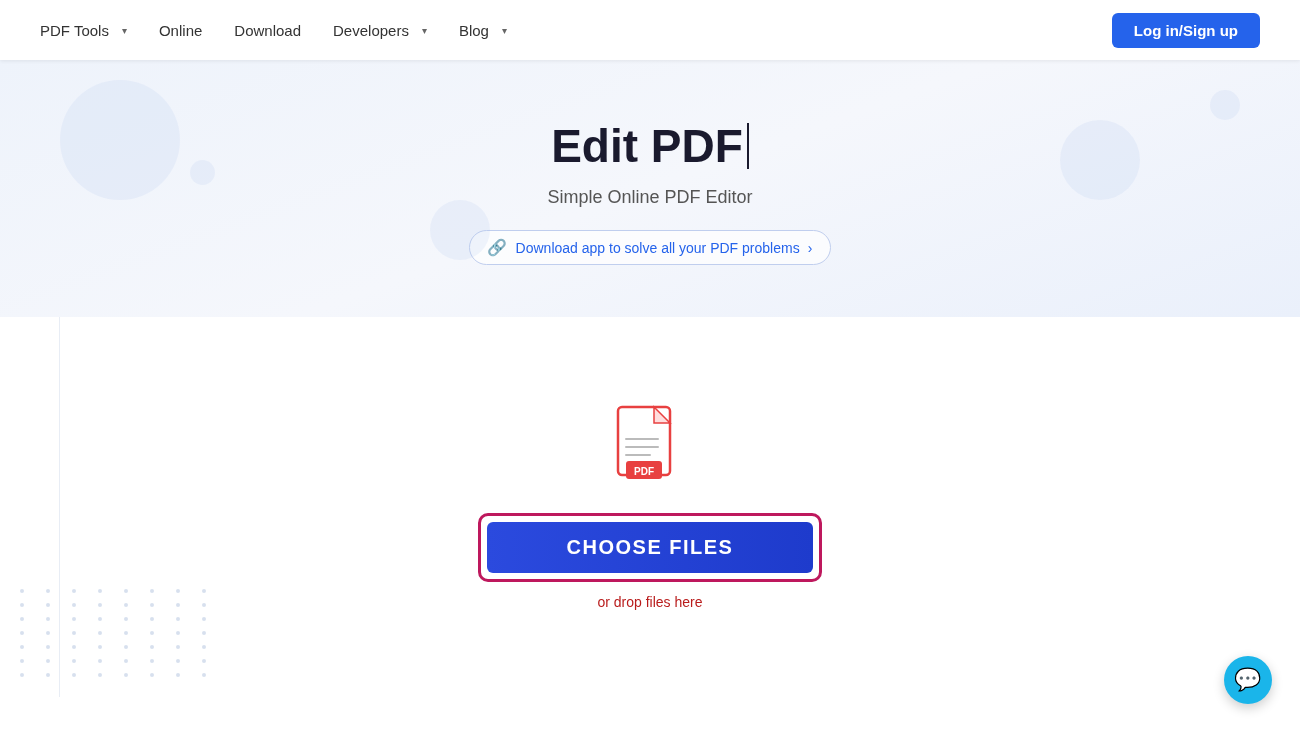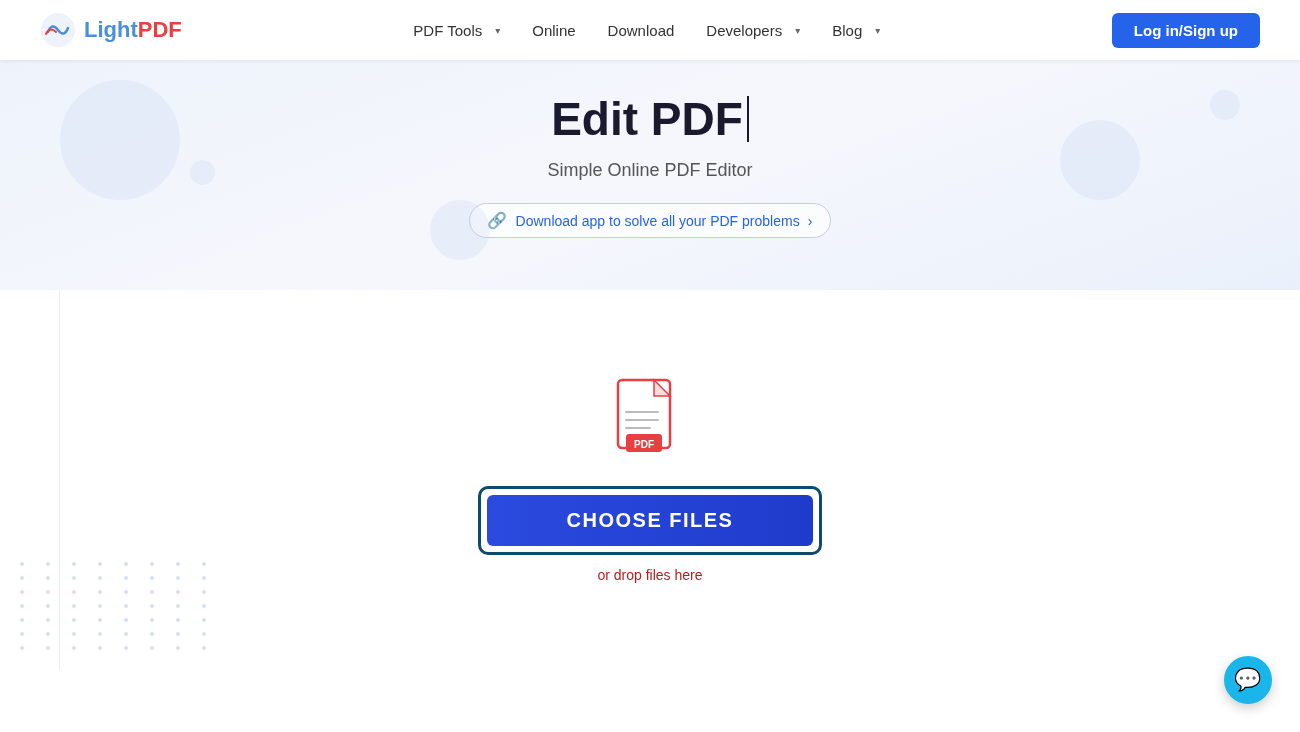--- a/index.html
+++ b/index.html
@@ -24,21 +24,21 @@
     }
     .nav-cta {
       background: #2563eb; color: #fff; border: none; border-radius: 6px;
       padding: 9px 22px; font-size: 15px; font-weight: 600; cursor: pointer;
     }
     .chevron { font-size: 10px; color: #666; }
 
     
     .hero {
       background: linear-gradient(160deg, #eef3fb 0%, #f5f7fc 50%, #eaf0fb 100%);
-      text-align: center; padding: 32px 20px 52px;
+      text-align: center; padding: 59px 20px 52px;
       position: relative; overflow: hidden;
     }
     .hero-title {
       font-size: 46px; font-weight: 700; color: #1a1a2e;
       display: flex; align-items: center; justify-content: center; gap: 2px;
       margin-bottom: 14px;
     }
     .cursor-bar {
       display: inline-block; width: 2px; height: 46px; background: #1a1a2e;
       margin-left: 2px; vertical-align: middle;
@@ -83,21 +83,21 @@
     }
 
     
     .pdf-icon-wrap { margin-bottom: 16px; }
 
     
     .upload-zone {
       display: flex; flex-direction: column; align-items: center;
     }
     .choose-btn-outer {
-      border: 3px solid #0c4a6e; border-radius: 10px; padding: 6px;
+      border: 3px solid #be185d; border-radius: 10px; padding: 6px;
       margin-bottom: 12px;
     }
     .choose-btn {
       background: linear-gradient(90deg, #2b4ade 0%, #1e3bcc 100%);
       color: #fff; font-size: 20px; font-weight: 700; letter-spacing: 1.5px;
       border: none; border-radius: 6px; padding: 14px 80px;
       cursor: pointer; text-transform: uppercase;
     }
     .drop-text { font-size: 14px; color: #b91c1c; }
 
@@ -107,30 +107,20 @@
       width: 48px; height: 48px; border-radius: 50%;
       background: #1ab5ea; display: flex; align-items: center; justify-content: center;
       cursor: pointer; box-shadow: 0 4px 12px rgba(0,0,0,0.2);
     }
     .chat-bubble-icon { color: #fff; font-size: 22px; }
   </style>
 </head>
 <body>
 
 <nav>
-  <a class="nav-logo" href="#">
-    <svg class="logo-icon" viewBox="0 0 36 36" fill="none" xmlns="http://www.w3.org/2000/svg">
-      <ellipse cx="18" cy="18" rx="17" ry="17" fill="#eef3fb"></ellipse>
-      <path d="M8 20 Q12 10 18 18 Q24 26 28 16" stroke="#4a90d9" stroke-width="2.5" fill="none" stroke-linecap="round"></path>
-      <path d="M6 22 Q10 14 16 20" stroke="#e84040" stroke-width="2" fill="none" stroke-linecap="round"></path>
-    </svg>
-    <span class="logo-text">
-      <span class="logo-light">Light</span><span class="logo-pdf">PDF</span>
-    </span>
-  </a>
 
   <div class="nav-links">
     <button class="nav-link">
       <span>PDF Tools</span>
       <span class="chevron">▾</span>
     </button>
     <button class="nav-link">
       <span>Online</span>
     </button>
     <button class="nav-link">

